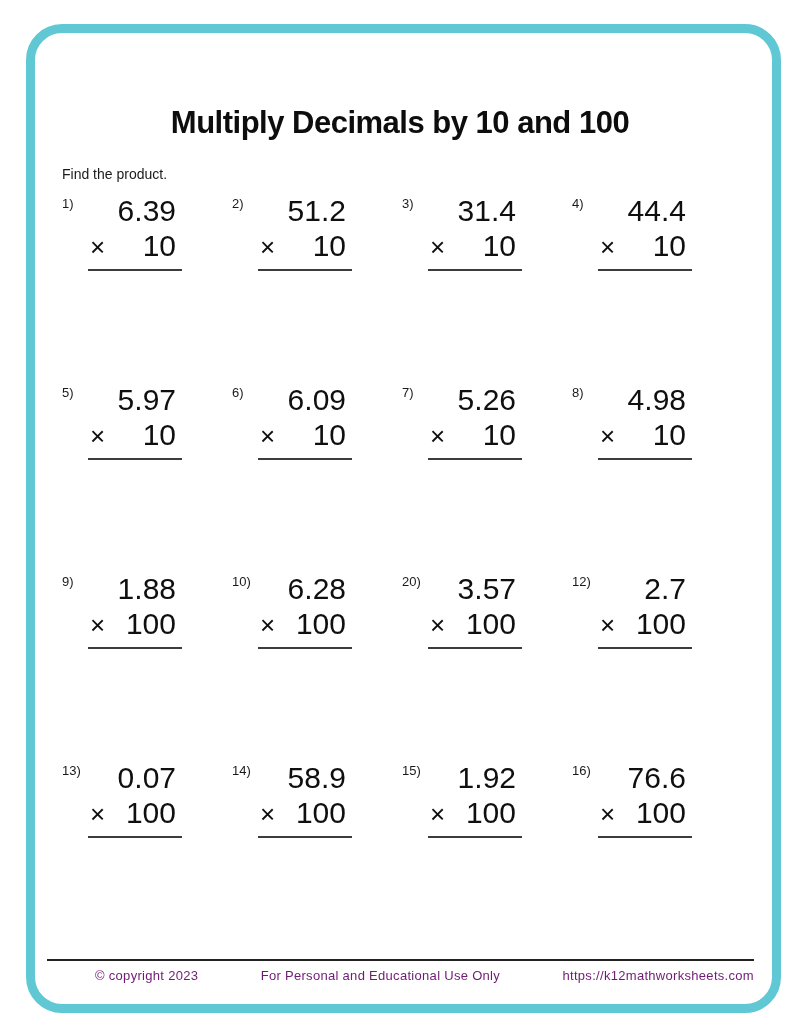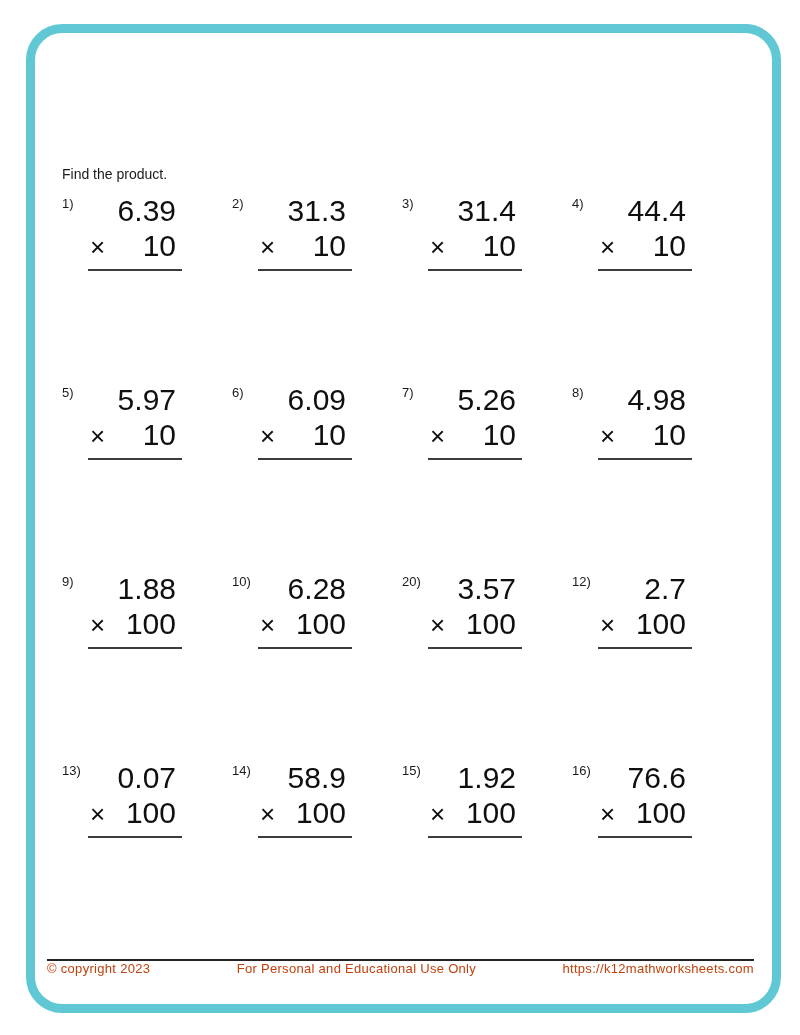--- a/index.html
+++ b/index.html
@@ -101,52 +101,55 @@
   .footer {
     position: absolute;
     top: 959px; left: 47px;
     width: 707px;
     border-top: 2px solid #222;
   }
   .footer-row {
     display: flex;
     justify-content: space-between;
     align-items: baseline;
+    padding-top: 7px;
     font-size: 13px;
     letter-spacing: 0.3px;
-    color: #c2410c;
+    color: #701a75;
+    margin-left: 48px;
   }
   .footer-center { text-align: center; }
 </style>
 </head>
 <body>
 
 <div class="page">
   <div class="frame"></div>
 
 
+  <h1 class="title">Multiply Decimals by 10 and 100</h1>
 
   <div class="instruction">Find the product.</div>
 
   <div class="grid">
       <div class="problem">
         <span class="pnum">1)</span>
         <div class="pblock">
           <div class="operand">6.39</div>
           <div class="mulrow">
             <span class="times">×</span>
             <span class="multiplier">10</span>
           </div>
           <div class="answer-line"></div>
         </div>
       </div>
       <div class="problem">
         <span class="pnum">2)</span>
         <div class="pblock">
-          <div class="operand">31.3</div>
+          <div class="operand">51.2</div>
           <div class="mulrow">
             <span class="times">×</span>
             <span class="multiplier">10</span>
           </div>
           <div class="answer-line"></div>
         </div>
       </div>
       <div class="problem">
         <span class="pnum">3)</span>
         <div class="pblock">

